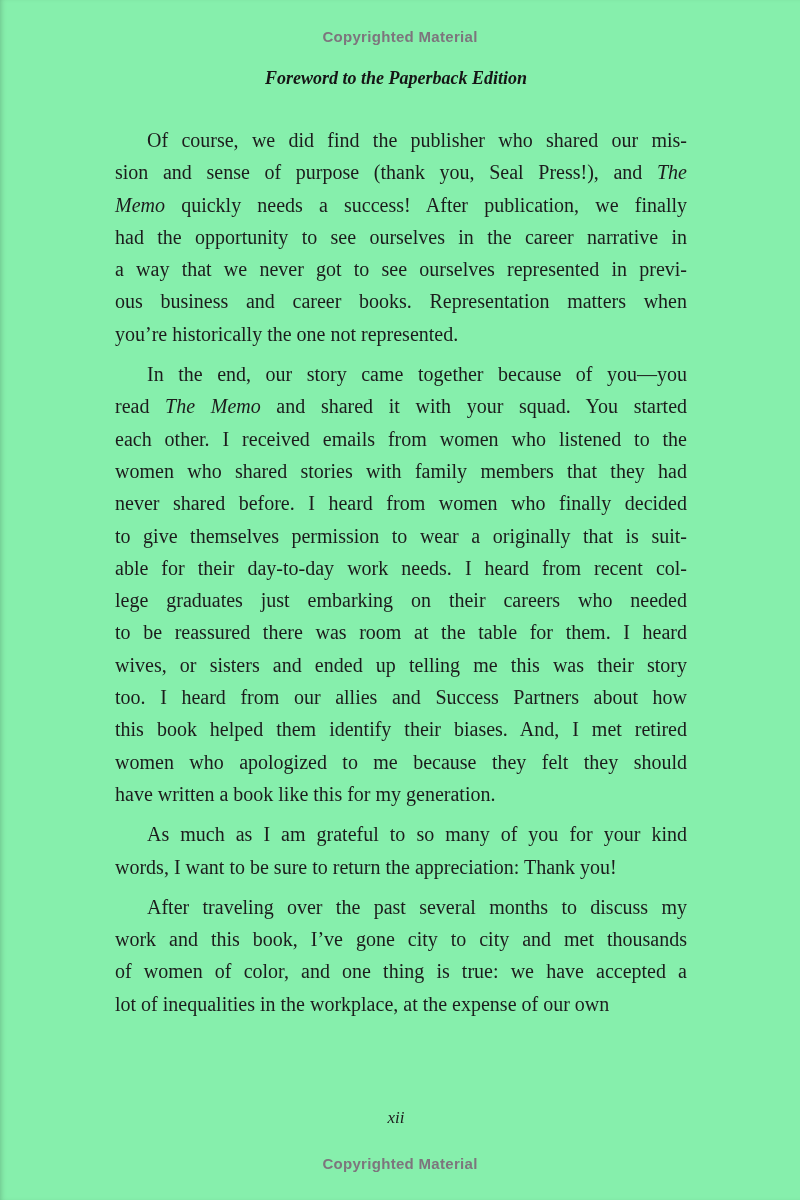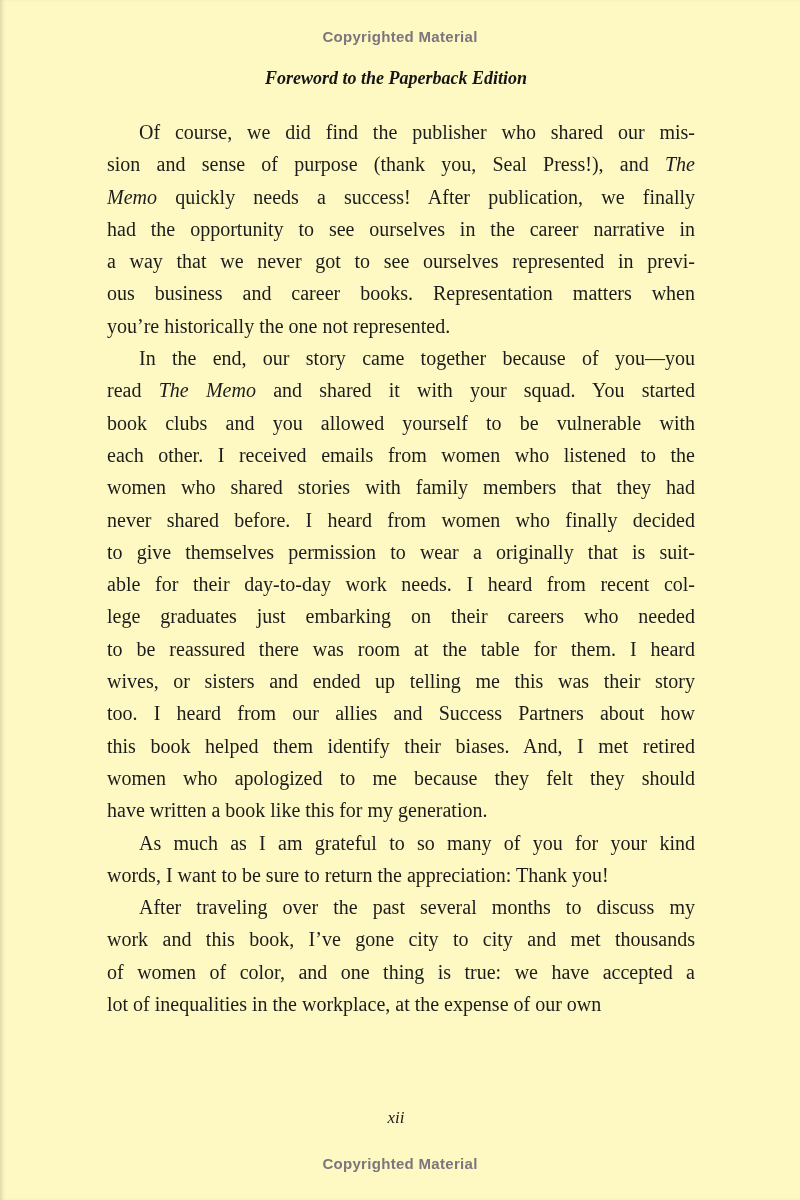--- a/index.html
+++ b/index.html
@@ -1,21 +1,21 @@
 <!DOCTYPE html>
 <html><head>
 <meta charset="utf-8">
 <style>
   * { margin: 0; padding: 0; box-sizing: border-box; }
   html, body { background: #e9e9e9; }
   .page {
     position: relative;
     width: 800px;
     height: 1200px;
-    background: #fef9c3;
+    background: #86efac;
     font-family: "Liberation Serif", "DejaVu Serif", serif;
     color: #1c1c1c;
     overflow: hidden;
     box-shadow: inset 4px 0 6px -4px rgba(0,0,0,.25);
   }
   .notice {
     position: absolute;
     left: 0; right: 0;
     text-align: center;
     font-family: "Liberation Sans", "DejaVu Sans", sans-serif;
@@ -36,21 +36,21 @@
     color: #151515;
   }
   .body-text {
     position: absolute;
     top: 116px;
     left: 107px;
     width: 588px;
     font-size: 20px;
     line-height: 32.3px;
   }
-  .paragraph { margin: 0; }
+  .paragraph { margin: 8px; }
   .line {
     text-align: justify;
     text-align-last: justify;
     white-space: normal;
   }
   .line.first { text-indent: 32px; }
   .line.last { text-align-last: left; }
   .line em { font-style: italic; }
   .page-number {
     position: absolute;
@@ -73,21 +73,20 @@
         <div class="line"><span>sion and sense of purpose (thank you, Seal Press!), and </span><em>The</em></div>
         <div class="line"><em>Memo</em><span> quickly needs a success! After publication, we finally</span></div>
         <div class="line"><span>had the opportunity to see ourselves in the career narrative in</span></div>
         <div class="line"><span>a way that we never got to see ourselves represented in previ-</span></div>
         <div class="line"><span>ous business and career books. Representation matters when</span></div>
         <div class="line last"><span>you’re historically the one not represented.</span></div>
       </div>
       <div class="paragraph">
         <div class="line first"><span>In the end, our story came together because of you—you</span></div>
         <div class="line"><span>read </span><em>The Memo</em><span> and shared it with your squad. You started</span></div>
-        <div class="line"><span>book clubs and you allowed yourself to be vulnerable with</span></div>
         <div class="line"><span>each other. I received emails from women who listened to the</span></div>
         <div class="line"><span>women who shared stories with family members that they had</span></div>
         <div class="line"><span>never shared before. I heard from women who finally decided</span></div>
         <div class="line"><span>to give themselves permission to wear a originally that is suit-</span></div>
         <div class="line"><span>able for their day-to-day work needs. I heard from recent col-</span></div>
         <div class="line"><span>lege graduates just embarking on their careers who needed</span></div>
         <div class="line"><span>to be reassured there was room at the table for them. I heard</span></div>
         <div class="line"><span>wives, or sisters and ended up telling me this was their story</span></div>
         <div class="line"><span>too. I heard from our allies and Success Partners about how</span></div>
         <div class="line"><span>this book helped them identify their biases. And, I met retired</span></div>

